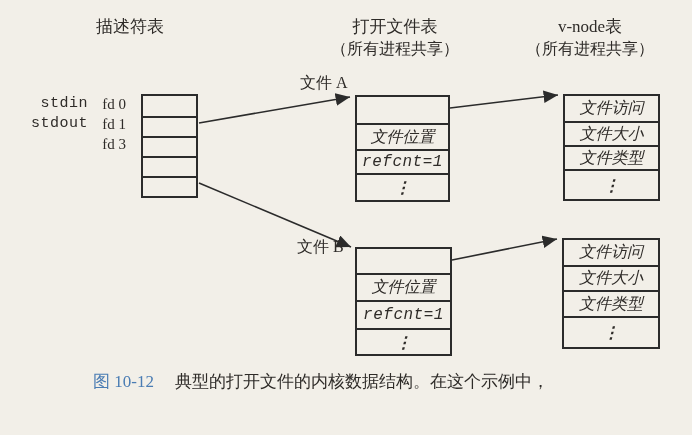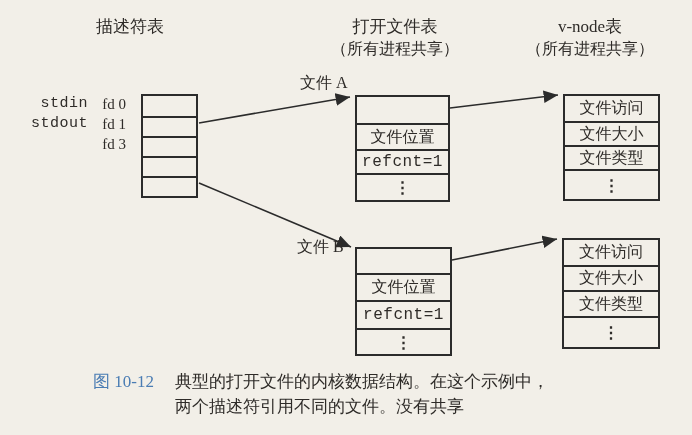--- a/index.html
+++ b/index.html
@@ -28,21 +28,21 @@
   .dtable{position:absolute;left:141px;top:94px;width:57px;border:2px solid var(--line);box-sizing:border-box;}
   .dtable .cell{height:20px;box-sizing:border-box;}
   .dtable .cell + .cell{border-top:2px solid var(--line);}
   .dlabels{position:absolute;left:18px;top:94px;width:108px;}
   .dlabel-row{height:20px;line-height:20px;display:flex;justify-content:flex-end;align-items:center;}
   .dname{font-family:"Liberation Mono","DejaVu Sans Mono",monospace;font-size:15px;letter-spacing:0.5px;}
   .dfd{font-size:15px;width:31px;text-align:right;margin-left:7px;}
 
   
   .boxtable{position:absolute;border:2px solid var(--line);box-sizing:border-box;background:transparent;}
-  .boxtable .row{display:flex;align-items:center;justify-content:center;font-size:16px;box-sizing:border-box;}
+  .boxtable .row{display:flex;align-items:center;justify-content:center;font-size:16px;box-sizing:border-box;font-style:italic;}
   .boxtable .row + .row{border-top:2px solid var(--line);}
   .mono{font-family:"Liberation Mono","DejaVu Sans Mono",monospace;font-size:15px;letter-spacing:0.5px;}
   .vdots{font-size:17px;font-weight:bold;letter-spacing:0;}
 
   .ftable-a{left:355px;top:95px;width:95px;}
   .ftable-a .r0{height:26px;} .ftable-a .r1{height:26px;} .ftable-a .r2{height:24px;} .ftable-a .r3{height:27px;}
   .ftable-b{left:355px;top:247px;width:97px;}
   .ftable-b .r0{height:24px;} .ftable-b .r1{height:27px;} .ftable-b .r2{height:28px;} .ftable-b .r3{height:26px;}
 
   .flabel{position:absolute;width:200px;text-align:left;font-size:16px;}
@@ -136,15 +136,14 @@
 
   <div class="boxtable vtable-b">
     <div class="row r0">文件访问</div>
     <div class="row r1">文件大小</div>
     <div class="row r2">文件类型</div>
     <div class="row r3 vdots">⋮</div>
   </div>
 
   <div class="caption-fig">图 10-12</div>
   <div class="caption-l1">典型的打开文件的内核数据结构。在这个示例中，</div>
-  <div class="caption-l2">两个描述符引用不同的文件。没有共享</div>
 
 </div>
 
 </body></html>

